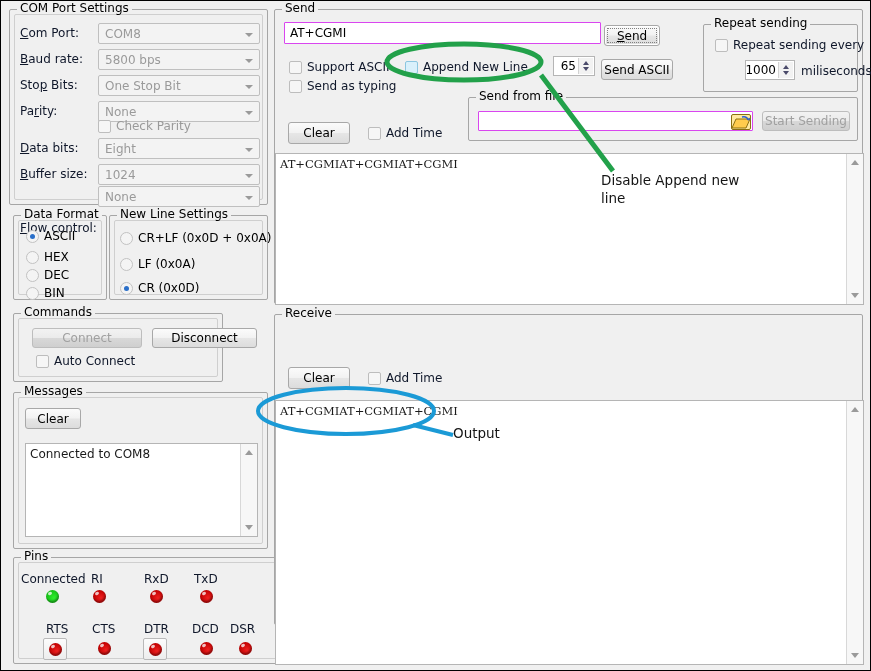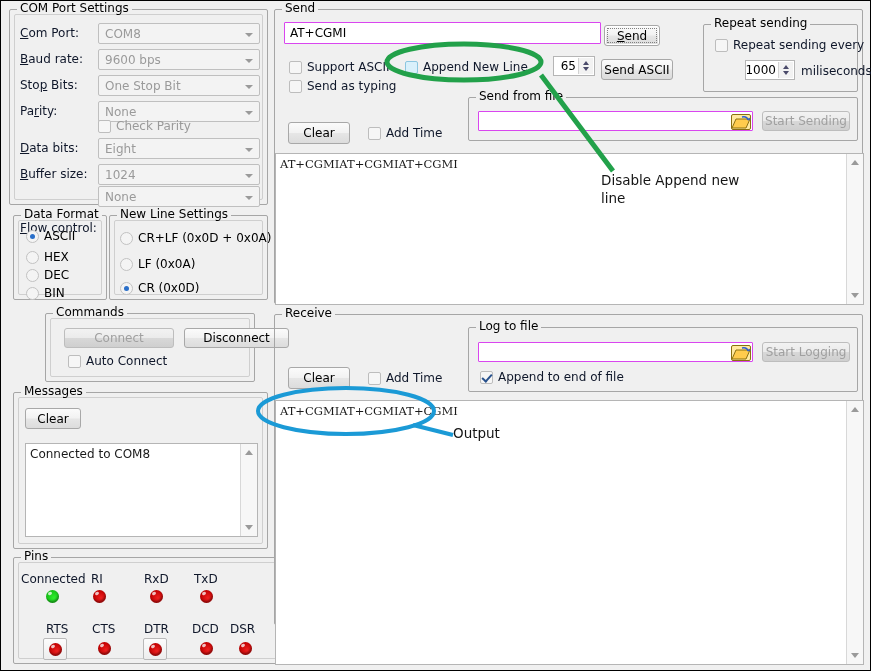--- a/index.html
+++ b/index.html
@@ -123,21 +123,21 @@
     <div class="legend">COM Port Settings</div>
 
     <div class="lbl" style="left:10px;top:16px;"><u>C</u>om Port:</div>
     <div class="combo" style="left:88px;top:13px;width:162px;">
       <span class="txt">COM8</span>
       <span class="arrowbox"></span>
     </div>
 
     <div class="lbl" style="left:10px;top:42px;"><u>B</u>aud rate:</div>
     <div class="combo" style="left:88px;top:39px;width:162px;">
-      <span class="txt">9600 bps</span>
+      <span class="txt">5800 bps</span>
       <span class="arrowbox"></span>
     </div>
 
     <div class="lbl" style="left:10px;top:68px;">Sto<u>p</u> Bits:</div>
     <div class="combo" style="left:88px;top:65px;width:162px;">
       <span class="txt">One Stop Bit</span>
       <span class="arrowbox"></span>
     </div>
 
     <div class="lbl" style="left:10px;top:94px;">Pa<u>r</u>ity:</div>
@@ -201,21 +201,21 @@
     <div class="rad" style="left:10px;top:42px;">
       <span class="box"></span>
       <span class="cl">LF (0x0A)</span>
     </div>
     <div class="rad" style="left:10px;top:66px;">
       <span class="box sel"></span>
       <span class="cl">CR (0x0D)</span>
     </div>
   </div>
 
-  <div class="group" style="left:12px;top:312px;width:210px;height:69px;margin-left:32px;">
+  <div class="group" style="left:12px;top:312px;width:210px;height:69px;">
     <div class="inner"></div>
     <div class="legend">Commands</div>
     <div class="btn disabled" style="left:18px;top:14px;width:110px;height:20px;">
       <span>Connect</span>
     </div>
     <div class="btn" style="left:138px;top:14px;width:105px;height:20px;">
       <span>Disconnect</span>
     </div>
     <div class="chk" style="left:22px;top:41px;">
       <span class="box"></span>
@@ -362,41 +362,20 @@
     <div class="legend">Receive</div>
 
     <div class="btn" style="left:13px;top:52px;width:62px;height:22px;">
       <span>Clear</span>
     </div>
     <div class="chk" style="left:93px;top:57px;">
       <span class="box"></span>
       <span class="cl">Add Time</span>
     </div>
 
-    <div class="group" style="left:193px;top:12px;width:390px;height:65px;">
-      <div class="legend">Log to file</div>
-      <div class="tinput" style="left:9px;top:14px;width:275px;height:20px;">
-        <span class="val"></span>
-      </div>
-      <span class="folder" style="left:262px;top:15px;">
-        <svg width="20" height="18" viewBox="0 0 20 18">
-          <rect x="0.5" y="2.5" width="19" height="15" rx="1.5" fill="#ffeaa0" stroke="#8a7010"></rect>
-          <path d="M1 16 L5 7 L19 7 L15 16 Z" fill="#ffcc4d" stroke="#8a7010" stroke-width="1"></path>
-          <path d="M11 5 q5 -1 6 3" stroke="#2a5fd0" stroke-width="1.4" fill="none"></path>
-          <path d="M18 5.5 l-1.2 3.2 l3 -1.4 Z" fill="#2a5fd0"></path>
-        </svg>
-      </span>
-      <div class="btn disabled" style="left:293px;top:14px;width:88px;height:20px;">
-        <span>Start Logging</span>
-      </div>
-      <div class="chk" style="left:11px;top:43px;">
-        <span class="box checked"></span>
-        <span class="cl">Append to end of file</span>
-      </div>
-    </div>
 
     <div class="logarea" style="left:0px;top:85px;width:589px;height:265px;">
       <div class="ltext">AT+CGMIAT+CGMIAT+CGMI</div>
       <div class="sbar">
         <span class="ar up"></span>
         <span class="ar dn"></span>
       </div>
     </div>
   </div>
 

